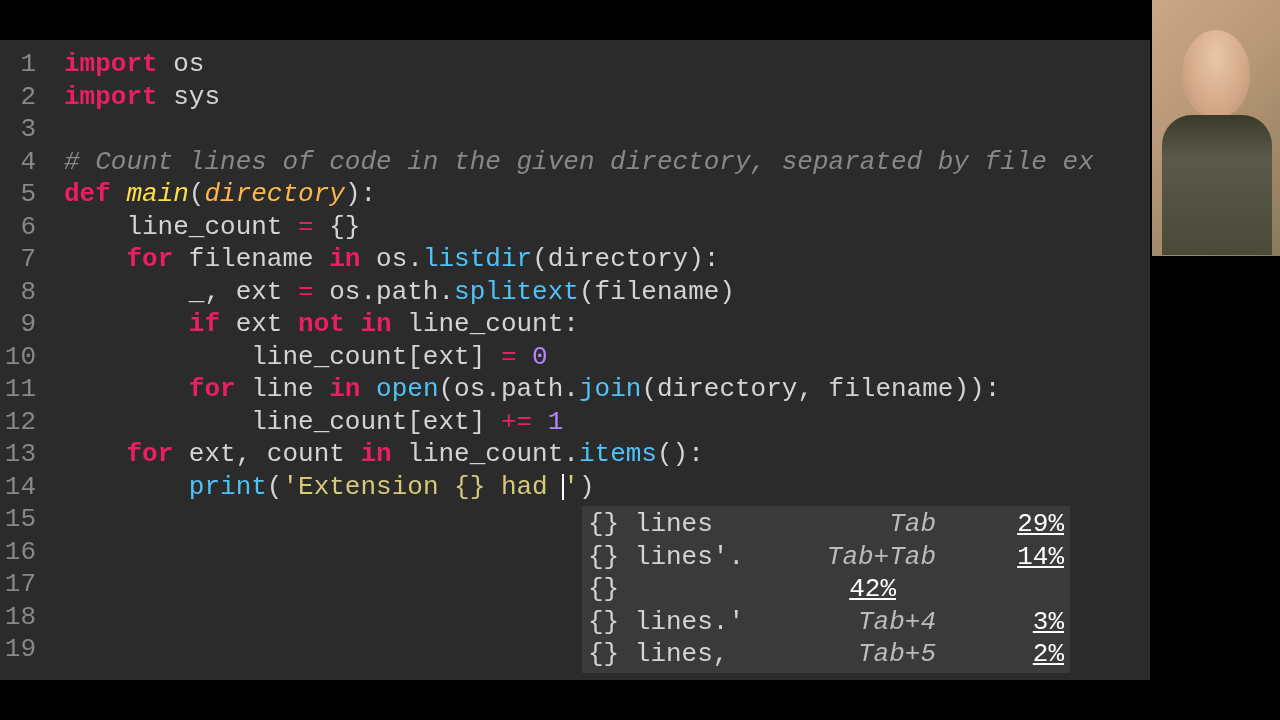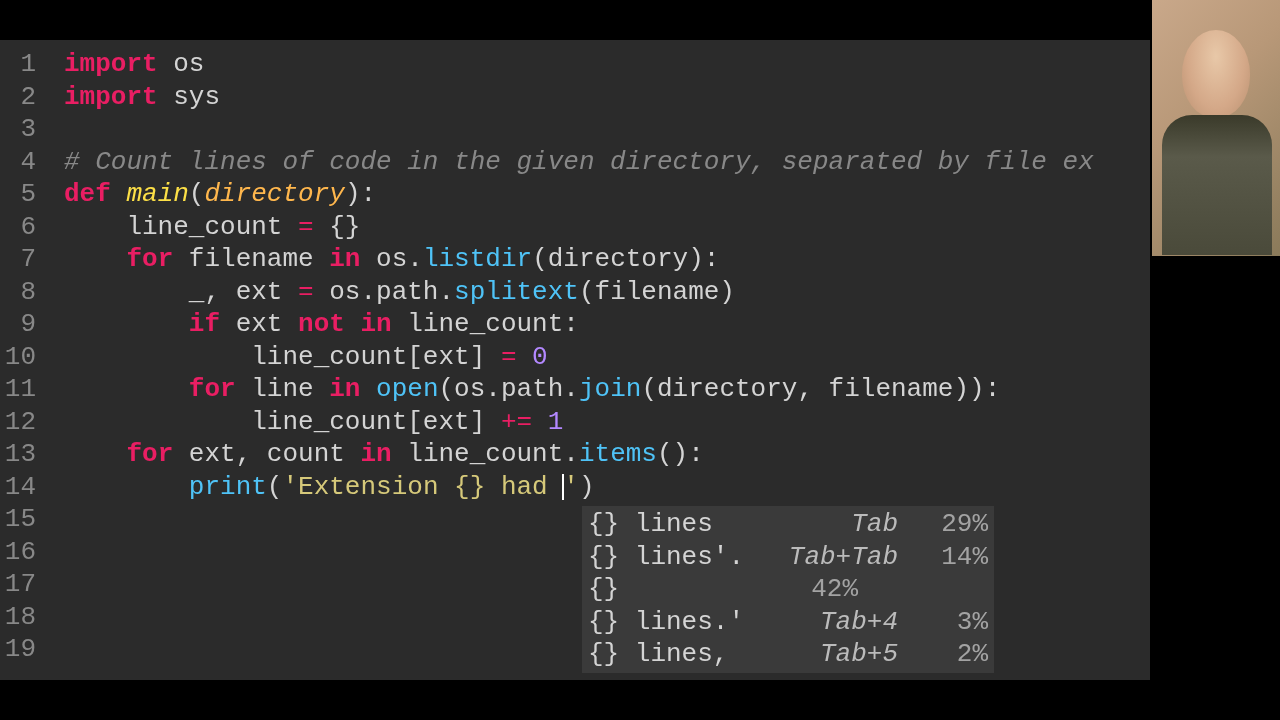--- a/index.html
+++ b/index.html
@@ -58,37 +58,39 @@
     left: 582px;
     background: rgba(60,60,60,0.92);
     font-size: 26px;
     line-height: 32.5px;
     padding: 2px 6px;
   }
   .sugg-row {
     display: flex;
     align-items: baseline;
     height: 32.5px;
+    gap: 38px;
   }
   .sugg-text {
     width: 200px;
     color: #d4d4d4;
     white-space: pre;
   }
   .sugg-key {
     width: 130px;
     text-align: right;
     color: #bbb;
     font-style: italic;
     padding-right: 20px;
   }
   .sugg-pct {
     width: 70px;
     text-align: right;
-    color: #a3a3a3;
+    color: #ffffff;
+    text-decoration: underline;
   }
 
   .webcam {
     position: absolute;
     top: 0;
     right: 0;
     width: 128px;
     height: 256px;
     background: linear-gradient(135deg, #c9a88a 0%, #b89878 40%, #8a7a5a 100%);
     overflow: hidden;

